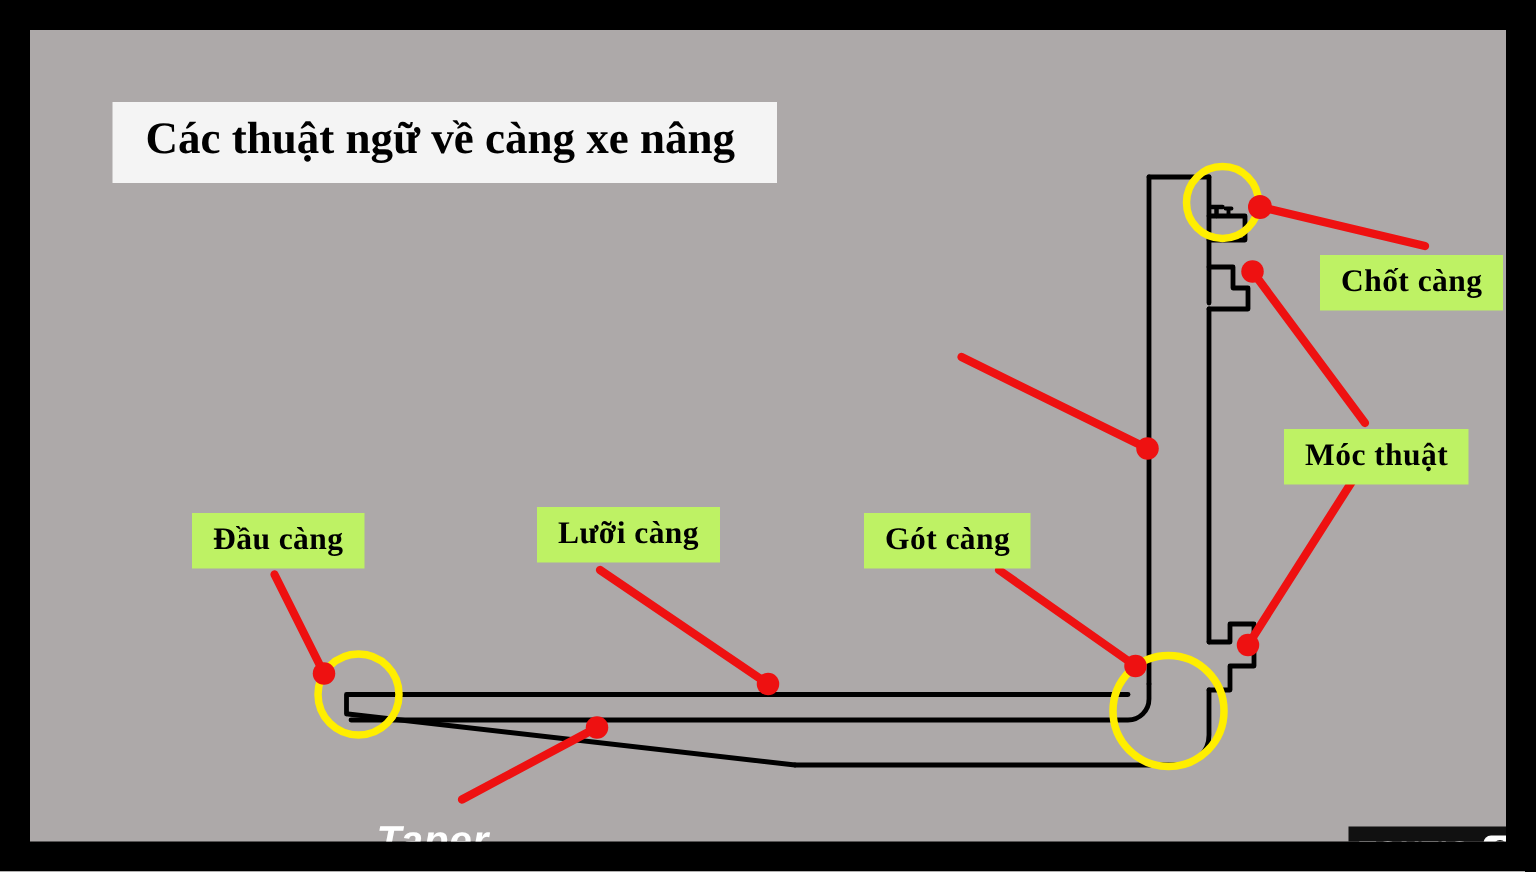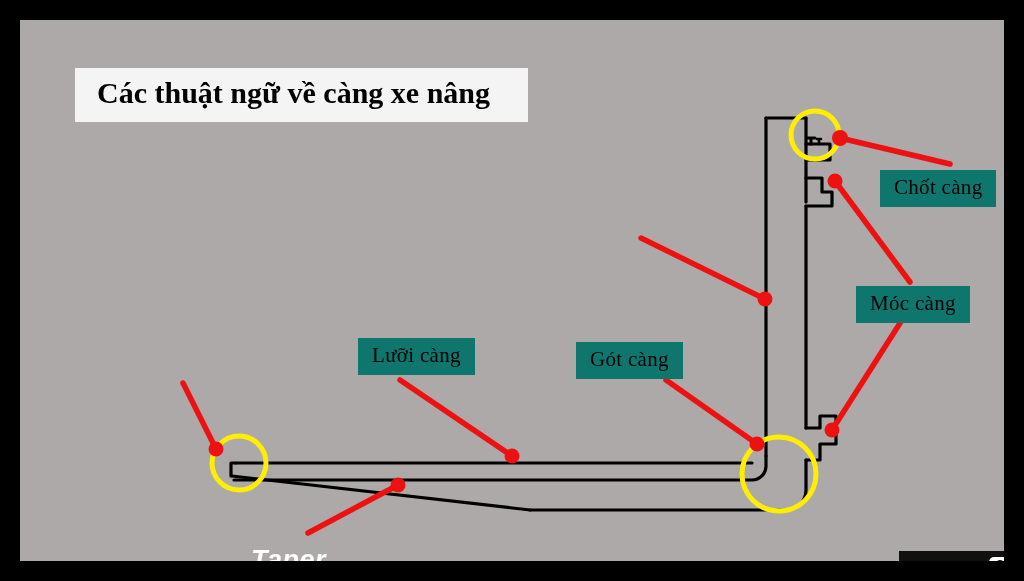--- a/index.html
+++ b/index.html
@@ -27,38 +27,38 @@
   #diagram-svg {
     position: absolute;
     left: 0;
     top: 0;
     width: 1024px;
     height: 581px;
     pointer-events: none;
   }
   .label-box {
     position: absolute;
-    background: #0f766e;
+    background: #bef264;
     color: #000000;
     font-family: "Liberation Serif", serif;
-    font-weight: 400;
+    font-weight: 700;
     font-size: 21px;
     line-height: 1;
     letter-spacing: 0.3px;
     padding: 7px 14px 9px 14px;
     white-space: nowrap;
     box-sizing: border-box;
     text-align: center;
   }
   #title-box {
     position: absolute;
     left: 55px;
     top: 48px;
     background: #f4f4f4;
-    padding: 10px 38px 14px 22px;
+    padding: 10px 28px 14px 22px;
     font-family: "Liberation Serif", serif;
     font-weight: 700;
     font-size: 30px;
     line-height: 1;
     color: #000000;
     white-space: nowrap;
   }
   #taper-text {
     position: absolute;
     left: 231px;
@@ -183,29 +183,30 @@
         <line x1="882" y1="300" x2="812" y2="410"></line>
         <circle cx="812" cy="410" r="7.5" stroke="none"></circle>
 
         <line x1="288" y1="513" x2="378" y2="465"></line>
         <circle cx="378" cy="465" r="7.5" stroke="none"></circle>
       </g>
     </svg>
 
     <div id="title-box">Các thuật ngữ về càng xe nâng</div>
 
+    <div class="label-box" style="left:108px; top:322px;">Đầu càng</div>
 
     <div class="label-box" style="left:338px; top:318px;">Lưỡi càng</div>
 
     <div class="label-box" style="left:556px; top:322px;">Gót càng</div>
 
 
     <div class="label-box" style="left:860px; top:150px;">Chốt càng</div>
 
-    <div class="label-box" style="left:836px; top:266px;">Móc càng</div>
+    <div class="label-box" style="left:836px; top:266px;">Móc thuật</div>
 
     <div id="taper-text">Taper</div>
 
     <div id="logo">
       <span id="logo-text">TONTIO</span>
       <span id="logo-badge">
         <span class="bdot"></span>
 
       </span>
     </div>

